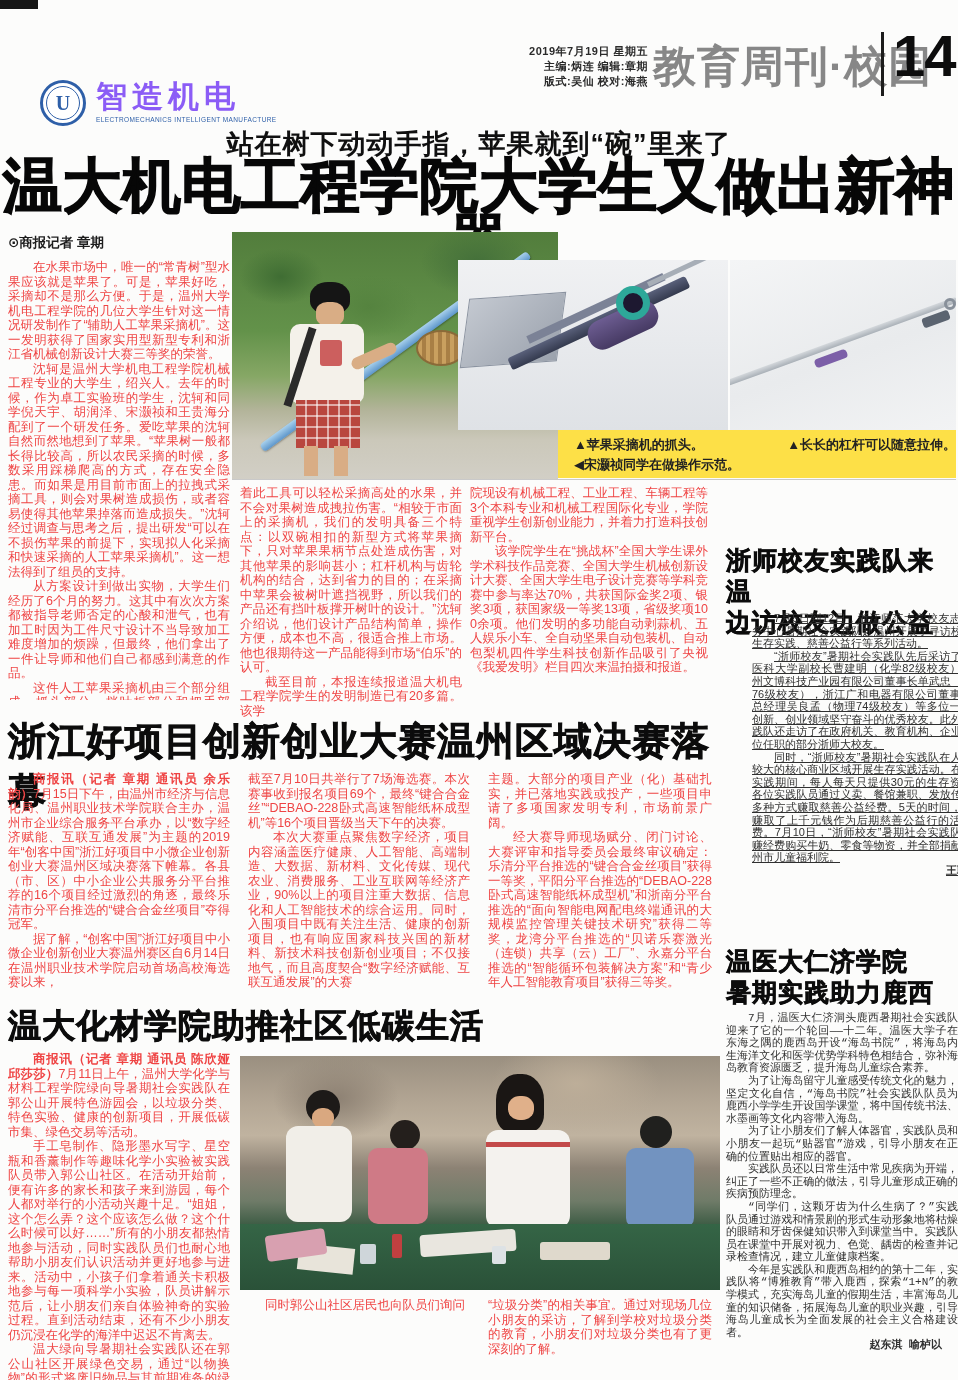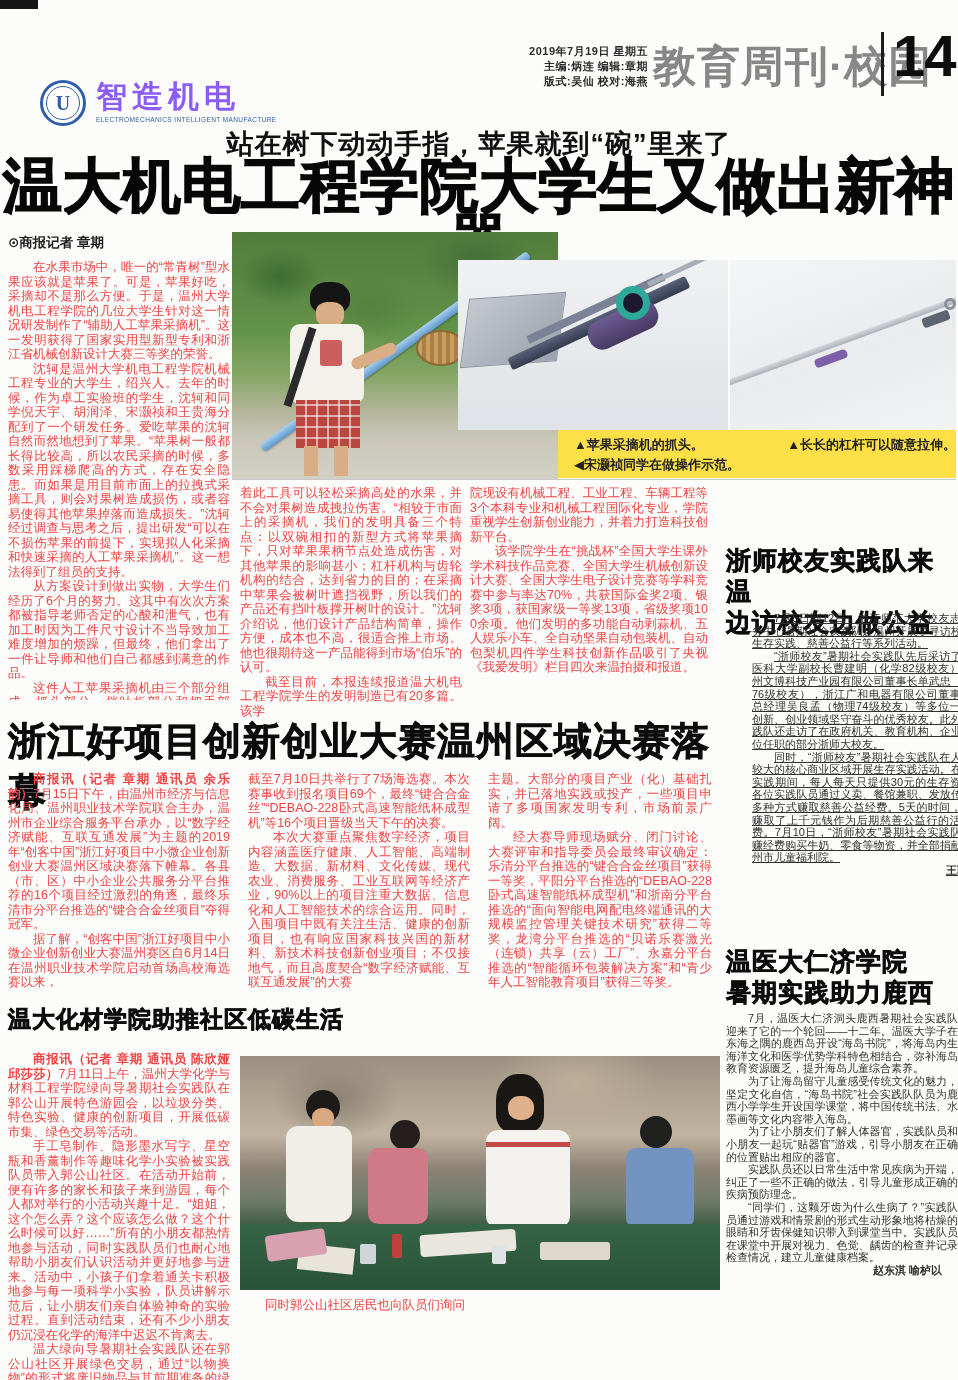--- a/index.html
+++ b/index.html
@@ -90,21 +90,21 @@
 
   
   .title2{left:8px;top:716px;width:720px;font-size:38px;font-weight:700;color:#0c0c0c;
           -webkit-text-stroke:.8px #0c0c0c;margin:0;letter-spacing:1px;}
   .c2-1{left:8px;top:772px;width:222px;height:234px;}
   .c2-2{left:248px;top:772px;width:222px;height:234px;}
   .c2-3{left:488px;top:772px;width:224px;height:234px;}
   .lede{font-weight:bold;}
 
   
-  .title3{left:8px;top:1004px;width:640px;font-size:23px;font-weight:900;color:#0c0c0c;
+  .title3{left:8px;top:1004px;width:640px;font-size:33px;font-weight:900;color:#0c0c0c;
           -webkit-text-stroke:.8px #0c0c0c;margin:0;letter-spacing:1px;}
   .c3-1{left:8px;top:1052px;width:222px;height:328px;}
   .c3-2{left:240px;top:1298px;width:226px;height:82px;}
   .c3-3{left:488px;top:1298px;width:224px;height:82px;}
 
   .ph-kids{left:240px;top:1056px;width:480px;height:234px;background:
      radial-gradient(90px 60px at 20% 18%,#8d8173 0%,rgba(141,129,115,0) 70%),
      radial-gradient(120px 70px at 70% 12%,#bdae99 0%,rgba(189,174,153,0) 70%),
      linear-gradient(180deg,#9a8f80 0%,#b3a694 20%,#c0b3a0 34%,#8c8274 48%,#6f7b68 62%,#35573f 74%,#2e5039 100%);}
   .kd-head1{left:66px;top:34px;width:34px;height:34px;background:#1d1a18;border-radius:50%;}
@@ -127,21 +127,21 @@
   .kd-paper{left:58px;top:190px;width:56px;height:26px;background:#e8e4da;transform:rotate(6deg);}
   .kd-pink{left:26px;top:176px;width:60px;height:26px;background:#d8a0b0;border-radius:4px;transform:rotate(-8deg);}
 
   
   .sb-title{left:726px;width:232px;font-size:25px;font-weight:900;color:#0c0c0c;line-height:31px;
             -webkit-text-stroke:.7px #0c0c0c;letter-spacing:1px;}
   .sb-t1{top:545px;} .sb-t2{top:946px;}
   .sbt{font-size:11px;line-height:12.6px;text-align:justify;color:#303030;word-break:break-all;overflow:hidden;}
   .sbt p{margin:0;text-indent:2em;}
   .sb-b1{left:752px;top:612px;width:232px;height:326px;text-decoration:underline;}
-  .sb-b2{left:726px;top:1012px;width:232px;height:368px;}
+  .sb-b2{left:726px;top:1012px;width:232px;height:368px;font-family:Liberation Mono, monospace;}
   .sig{text-align:right;font-weight:bold;text-indent:0 !important;padding-right:16px;}
 </style>
 </head>
 <body>
 
 <div class="page">
 
   <div class="abs corner-mark"></div>
 
   <div class="abs hdr-meta">
@@ -254,20 +254,23 @@
     <div class="kd-tray2"></div>
     <div class="kd-bottle"></div>
     <div class="kd-cup1"></div>
     <div class="kd-cup2"></div>
     <div class="kd-paper"></div>
     <div class="kd-pink"></div>
   </div>
   <div class="abs bt c3-2">
     <p>同时郭公山社区居民也向队员们询问</p>
   </div>
+  <div class="abs bt c3-3">
+    <p class="cont">“垃圾分类”的相关事宜。通过对现场几位小朋友的采访，了解到学校对垃圾分类的教育，小朋友们对垃圾分类也有了更深刻的了解。</p>
+  </div>
 
   <div class="abs sb-title sb-t1">
     <div>浙师校友实践队来温</div>
     <div>边访校友边做公益</div>
   </div>
   <div class="abs sbt sb-b1">
     <p>7月5日到12日，浙江师范大学校友志愿服务中心暑期社会实践队赴温州开展了寻访校友、生存实践、慈善公益行等系列活动。</p>
     <p>“浙师校友”暑期社会实践队先后采访了温州医科大学副校长曹建明（化学82级校友），温州文博科技产业园有限公司董事长单武忠（物理76级校友），浙江广和电器有限公司董事长、总经理吴良孟（物理74级校友）等多位一直在创新、创业领域坚守奋斗的优秀校友。此外，实践队还走访了在政府机关、教育机构、企业等单位任职的部分浙师大校友。</p>
     <p>同时，“浙师校友”暑期社会实践队在人流量较大的核心商业区域开展生存实践活动。在生存实践期间，每人每天只提供30元的生存资金。各位实践队员通过义卖、餐馆兼职、发放传单等多种方式赚取慈善公益经费。5天的时间，他们赚取了上千元钱作为后期慈善公益行的活动经费。7月10日，“浙师校友”暑期社会实践队用所赚经费购买牛奶、零食等物资，并全部捐献给温州市儿童福利院。</p>
     <p class="sig">王聪</p>
@@ -276,16 +279,17 @@
   <div class="abs sb-title sb-t2">
     <div>温医大仁济学院</div>
     <div>暑期实践助力鹿西</div>
   </div>
   <div class="abs sbt sb-b2">
     <p>7月，温医大仁济洞头鹿西暑期社会实践队迎来了它的一个轮回——十二年。温医大学子在东海之隅的鹿西岛开设“海岛书院”，将海岛内生海洋文化和医学优势学科特色相结合，弥补海岛教育资源匮乏，提升海岛儿童综合素养。</p>
     <p>为了让海岛留守儿童感受传统文化的魅力，坚定文化自信，“海岛书院”社会实践队队员为鹿西小学学生开设国学课堂，将中国传统书法、水墨画等文化内容带入海岛。</p>
     <p>为了让小朋友们了解人体器官，实践队员和小朋友一起玩“贴器官”游戏，引导小朋友在正确的位置贴出相应的器官。</p>
     <p>实践队员还以日常生活中常见疾病为开端，纠正了一些不正确的做法，引导儿童形成正确的疾病预防理念。</p>
     <p>“同学们，这颗牙齿为什么生病了？”实践队员通过游戏和情景剧的形式生动形象地将枯燥的眼睛和牙齿保健知识带入到课堂当中。实践队员在课堂中开展对视力、色觉、龋齿的检查并记录检查情况，建立儿童健康档案。</p>
+    <p>今年是实践队和鹿西岛相约的第十二年，实践队将“博雅教育”带入鹿西，探索“1+N”的教学模式，充实海岛儿童的假期生活，丰富海岛儿童的知识储备，拓展海岛儿童的职业兴趣，引导海岛儿童成长为全面发展的社会主义合格建设者。</p>
     <p class="sig">赵东淇 喻栌以</p>
   </div>
 
 </div>
 
 </body></html>

